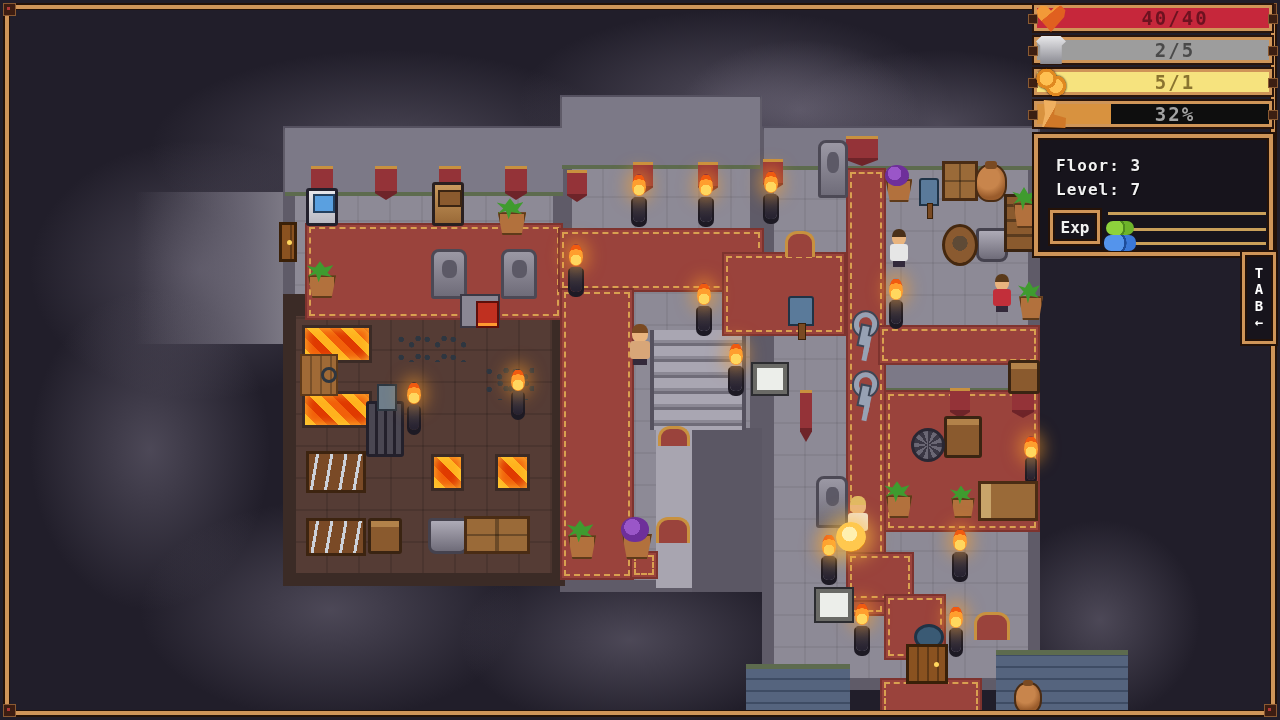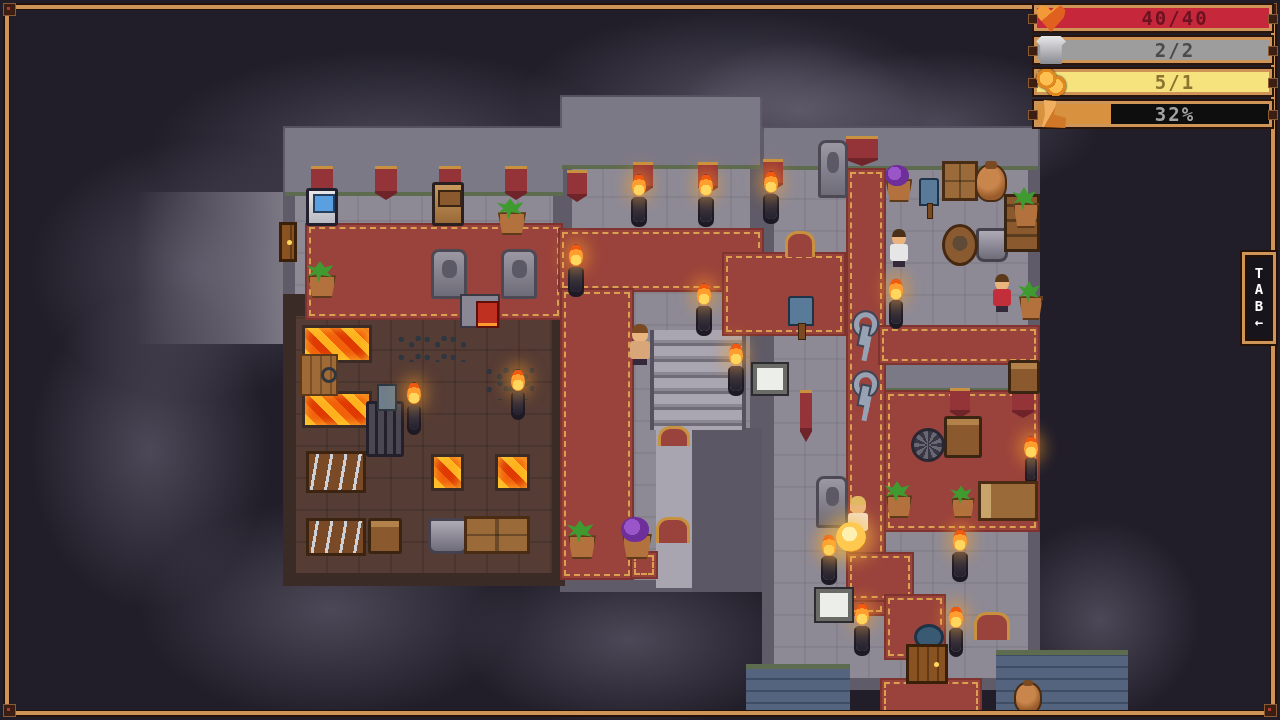--- a/index.html
+++ b/index.html
@@ -273,21 +273,21 @@
             <div class="bar-fill" style="width: 100%; background: rgb(198, 39, 59);"></div>
             <div class="bar-text" style="color: rgb(109, 18, 32);">40/40</div>
           </div>
           <div class="bar-icon i-heart"></div>
           <div class="rivL"></div>
           <div class="rivR"></div>
         </div>
         <div class="hud-bar" style="top: 35px;">
           <div class="bar-track" style="background: rgb(157, 157, 157);">
             <div class="bar-fill" style="width: 100%; background: rgb(157, 157, 157);"></div>
-            <div class="bar-text" style="color: rgb(74, 74, 74);">2/2</div>
+            <div class="bar-text" style="color: rgb(74, 74, 74);">2/5</div>
           </div>
           <div class="bar-icon i-armor"></div>
           <div class="rivL"></div>
           <div class="rivR"></div>
         </div>
         <div class="hud-bar" style="top: 67px;">
           <div class="bar-track" style="background: rgb(246, 227, 126);">
             <div class="bar-fill" style="width: 100%; background: rgb(246, 227, 126);"></div>
             <div class="bar-text" style="color: rgb(138, 116, 48);">5/1</div>
           </div>
@@ -299,20 +299,32 @@
           <div class="bar-track" style="background: rgb(14, 14, 14);">
             <div class="bar-fill" style="width: 32%; background: rgb(216, 146, 63);"></div>
             <div class="bar-text" style="color: #a3a3a3;">32%</div>
           </div>
           <div class="bar-icon i-boot"></div>
           <div class="rivL"></div>
           <div class="rivR"></div>
         </div>
       </div>
 
+    <div class="panel">
+      <div class="txt line" style="top:22px;">Floor: 3</div>
+      <div class="txt line" style="top:46px;">Level: 7</div>
+      <div class="exp-box">
+        <span>Exp</span>
+      </div>
+      <div class="exp-line" style="left:74px;top:78px;width:158px;"></div>
+      <div class="exp-line" style="left:74px;top:94px;width:158px;"></div>
+      <div class="exp-line" style="left:74px;top:108px;width:158px;"></div>
+      <div class="orbs orbs-green" style="left:72px;top:87px;"></div>
+      <div class="orbs orbs-blue" style="left:70px;top:101px;width:32px;height:16px;"></div>
+    </div>
 
     <div class="tabbox">
       <span>T</span>
       <span>A</span>
       <span>B</span>
       <span>←</span>
     </div>
   </div>
 </div>
 

